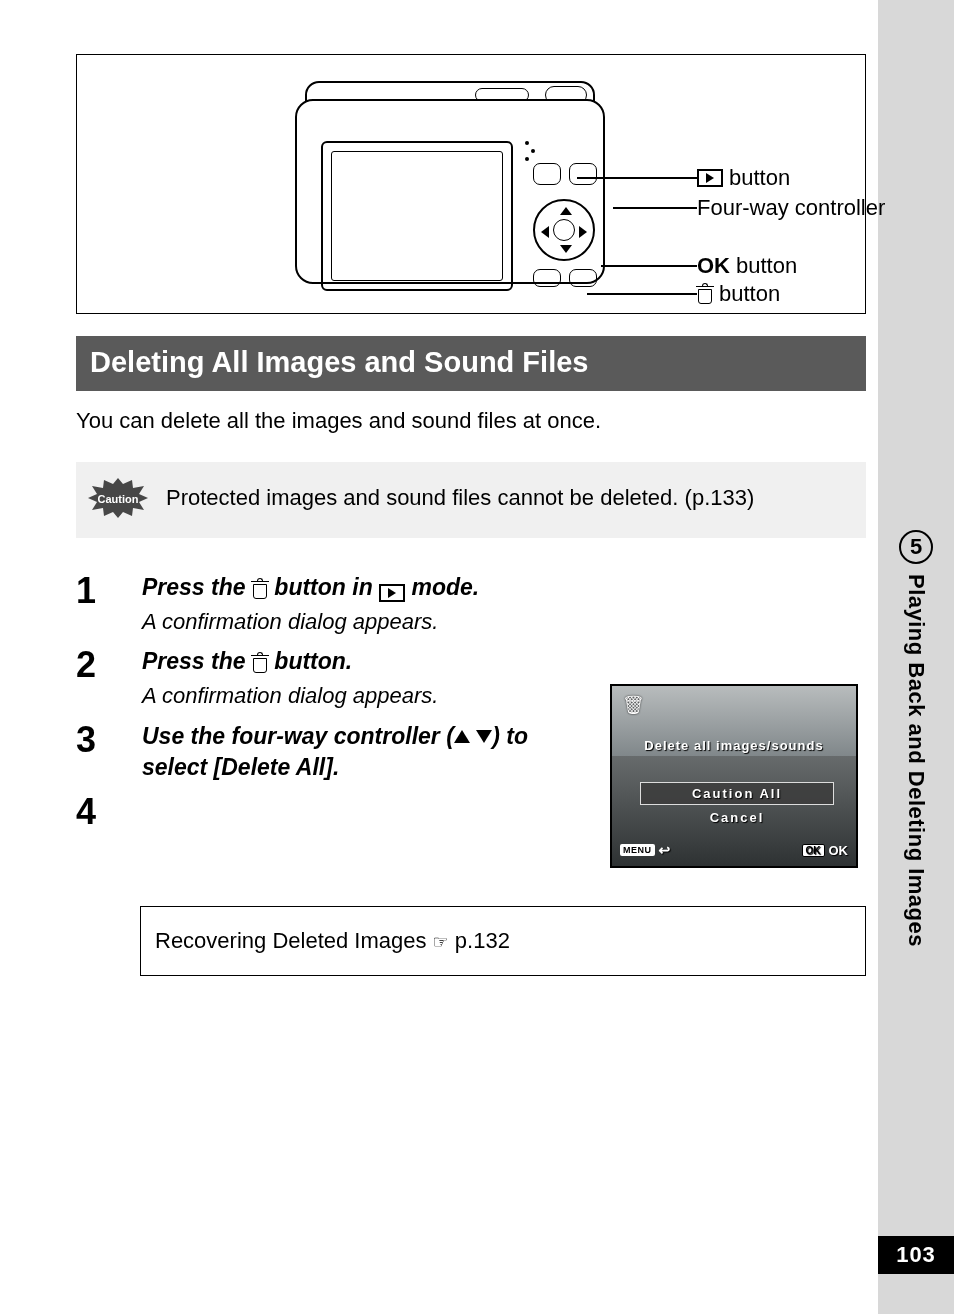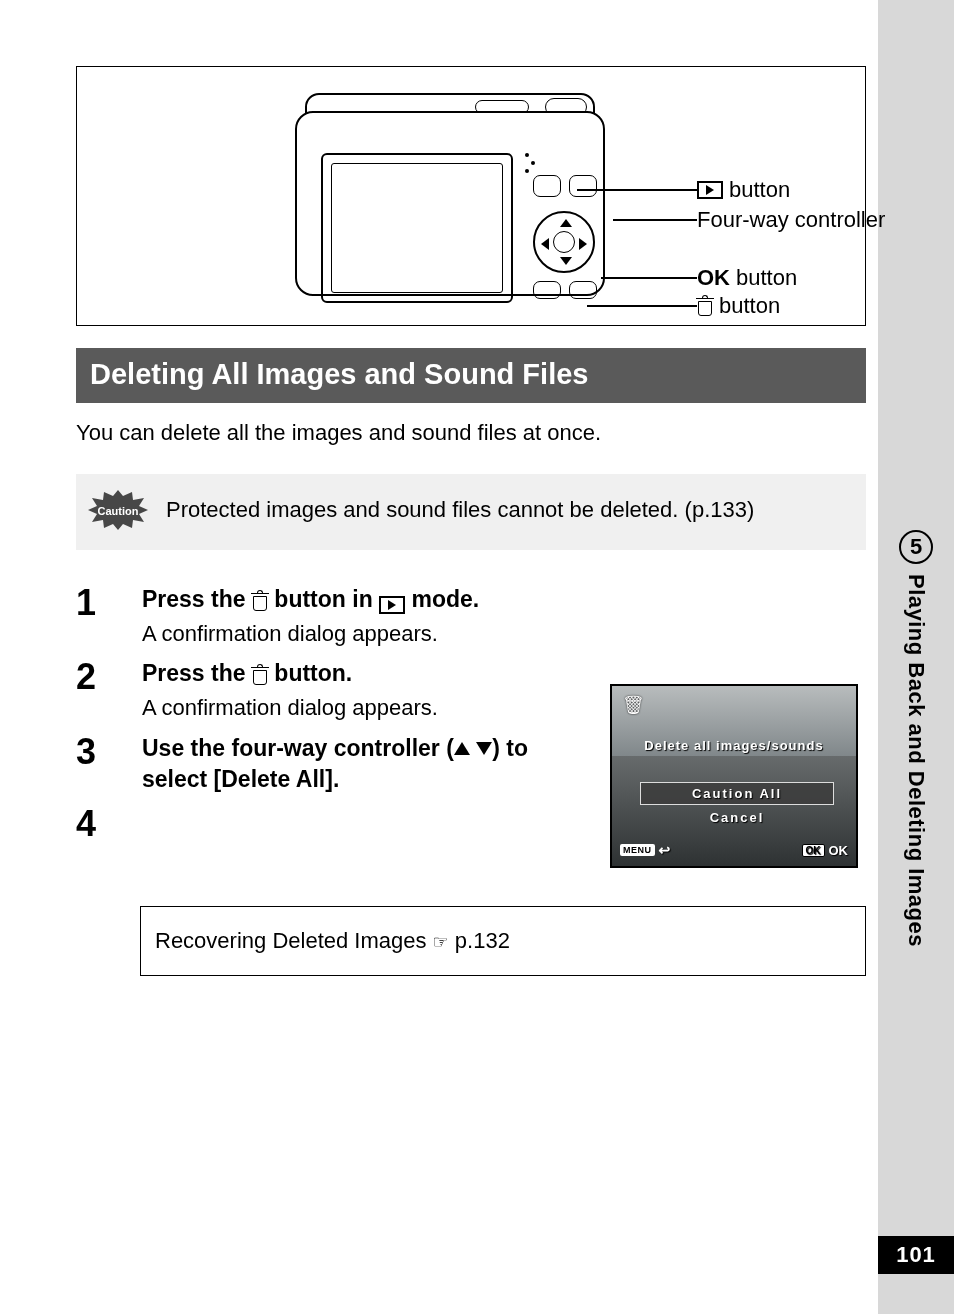--- a/index.html
+++ b/index.html
@@ -9,21 +9,21 @@
   
   .right-rail { position: absolute; right: 0; top: 0; width: 76px; height: 1314px; background: #d8d8d8; }
   .page-num-box { position: absolute; right: 0; bottom: 40px; width: 76px; height: 38px; background: #000; color: #fff; font-weight: bold; font-size: 22px; display: flex; align-items: center; justify-content: center; letter-spacing: 1px; }
 
   
   .side-tab { position: absolute; right: 8px; top: 530px; width: 60px; display: flex; flex-direction: column; align-items: center; }
   .side-tab .bubble { width: 34px; height: 34px; border: 2px solid #000; border-radius: 18px; display: flex; align-items: center; justify-content: center; font-weight: bold; font-size: 22px; margin-bottom: 10px; background: #d8d8d8; }
   .side-tab .vtext { writing-mode: vertical-rl; font-weight: bold; font-size: 22px; letter-spacing: 0.5px; }
 
   
-  .content { position: absolute; left: 76px; top: 54px; width: 790px; margin-top: 12px; }
+  .content { position: absolute; left: 76px; top: 54px; width: 790px; }
 
   
   .diagram { width: 790px; height: 260px; border: 1.5px solid #000; position: relative; margin-bottom: 22px; }
 
   .camera { position: absolute; left: 218px; top: 26px; width: 320px; height: 210px; }
   .cam-body { position: absolute; left: 0; top: 18px; width: 310px; height: 185px; border: 2px solid #000; border-radius: 18px; background: #fff; }
   .cam-top { position: absolute; left: 10px; top: 0; width: 290px; height: 26px; border: 2px solid #000; border-radius: 14px 14px 6px 6px; background: #fff; }
   .cam-top-pill-l { position: absolute; left: 168px; top: 5px; width: 54px; height: 14px; border: 1.5px solid #000; border-radius: 8px; }
   .cam-top-pill-r { position: absolute; left: 238px; top: 3px; width: 42px; height: 18px; border: 1.5px solid #000; border-radius: 10px; }
   .screen { position: absolute; left: 24px; top: 40px; width: 192px; height: 150px; border: 2px solid #000; border-radius: 6px; }
@@ -62,21 +62,21 @@
   .caution-box { width: 790px; background: #f0f0f0; padding: 16px 12px 20px 12px; display: flex; gap: 18px; align-items: center; margin-bottom: 34px; }
   .caution-icon { width: 60px; height: 40px; display: flex; align-items: center; justify-content: center; }
   .starburst { position: relative; width: 60px; height: 40px; text-align: right; }
   .starburst svg { width: 60px; height: 40px; }
   .caution-text { font-size: 22px; line-height: 1.35; }
 
   
   .steps { width: 790px; }
   .step { display: flex; gap: 22px; margin-bottom: 10px; }
   .step-num { font-size: 36px; font-weight: bold; width: 44px; flex-shrink: 0; line-height: 1.05; }
-  .step-body { flex: 1; }
+  .step-body { flex: 1; font-style: italic; }
   .step-title { font-size: 23px; font-weight: bold; line-height: 1.35; }
   .step-desc { font-size: 22px; margin-top: 4px; line-height: 1.35; }
   .arrow-up { display: inline-block; width: 0; height: 0; border-style: solid; border-width: 0 8px 13px 8px; border-color: transparent transparent #000 transparent; vertical-align: 1px; }
   .arrow-down { display: inline-block; width: 0; height: 0; border-style: solid; border-width: 13px 8px 0 8px; border-color: #000 transparent transparent transparent; vertical-align: 1px; }
 
   
   .lcd { position: absolute; left: 610px; top: 684px; width: 248px; height: 184px; background: linear-gradient(180deg,#8b8e8f 0%, #5b5f60 40%, #3e4243 100%); border: 2px solid #000; color: #fff; font-size: 13px; overflow: hidden; }
   .lcd .sky { position: absolute; left: 0; top: 0; right: 0; height: 70px; background: linear-gradient(180deg,#b8bcbd,#80878a); }
   .lcd .ground { position: absolute; left: 0; top: 70px; right: 0; bottom: 0; background: linear-gradient(180deg,#676b6c,#2e3233); }
   .lcd .trash { position: absolute; left: 10px; top: 8px; font-size: 18px; color: #fff; text-shadow: 0 0 2px #000; }
@@ -97,21 +97,21 @@
 </head>
 <body>
 
 <div class="page">
 
   <div class="right-rail"></div>
   <div class="side-tab">
     <div class="bubble">5</div>
     <div class="vtext">Playing Back and Deleting Images</div>
   </div>
-  <div class="page-num-box">101</div>
+  <div class="page-num-box">103</div>
 
   <div class="content">
 
     <div class="diagram">
       <div class="camera">
         <div class="cam-top">
           <div class="cam-top-pill-l"></div>
           <div class="cam-top-pill-r"></div>
         </div>
         <div class="cam-body">

